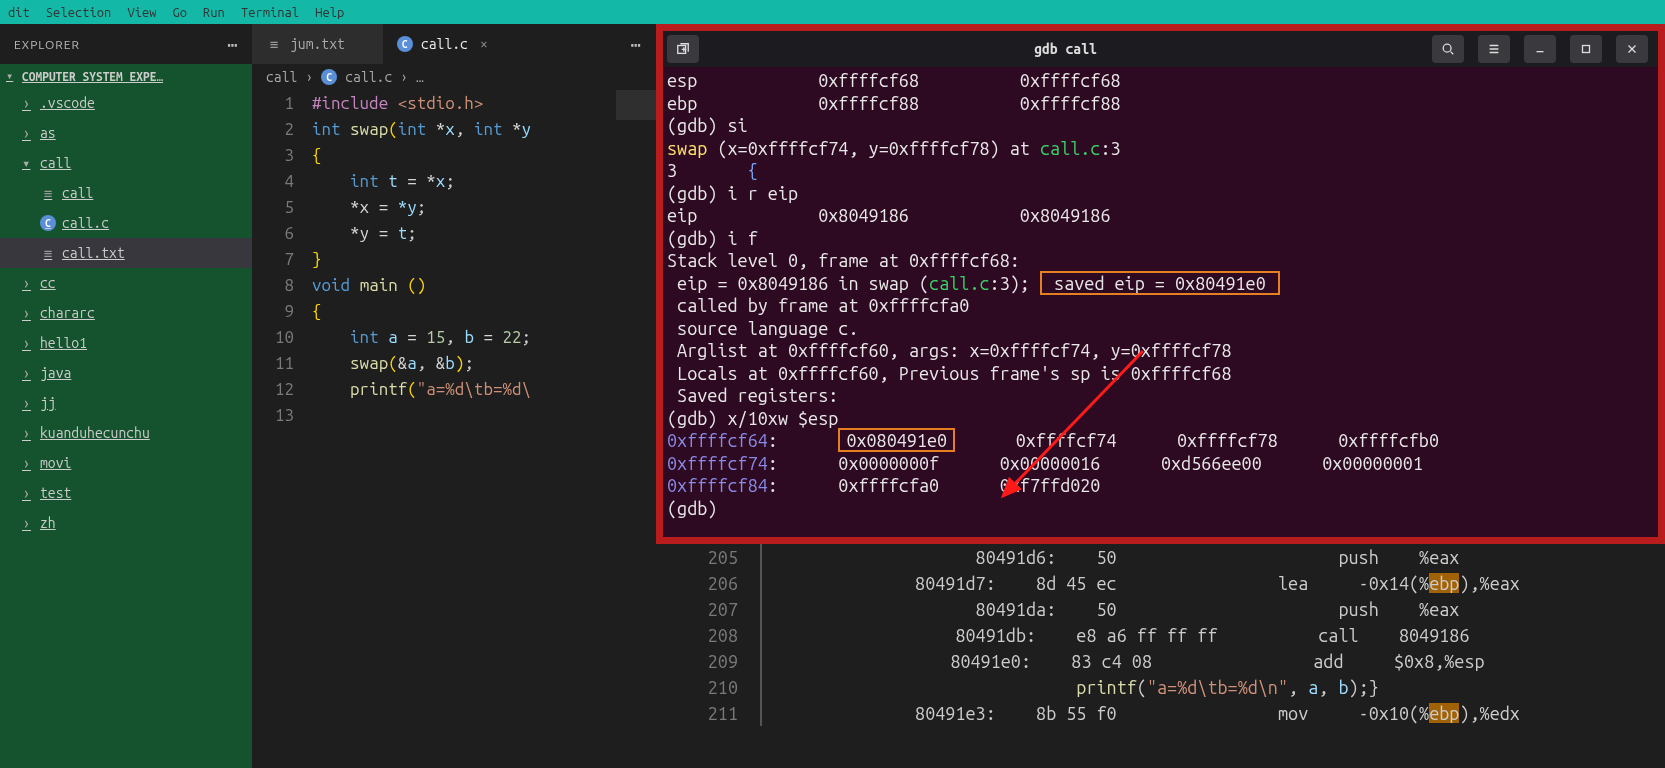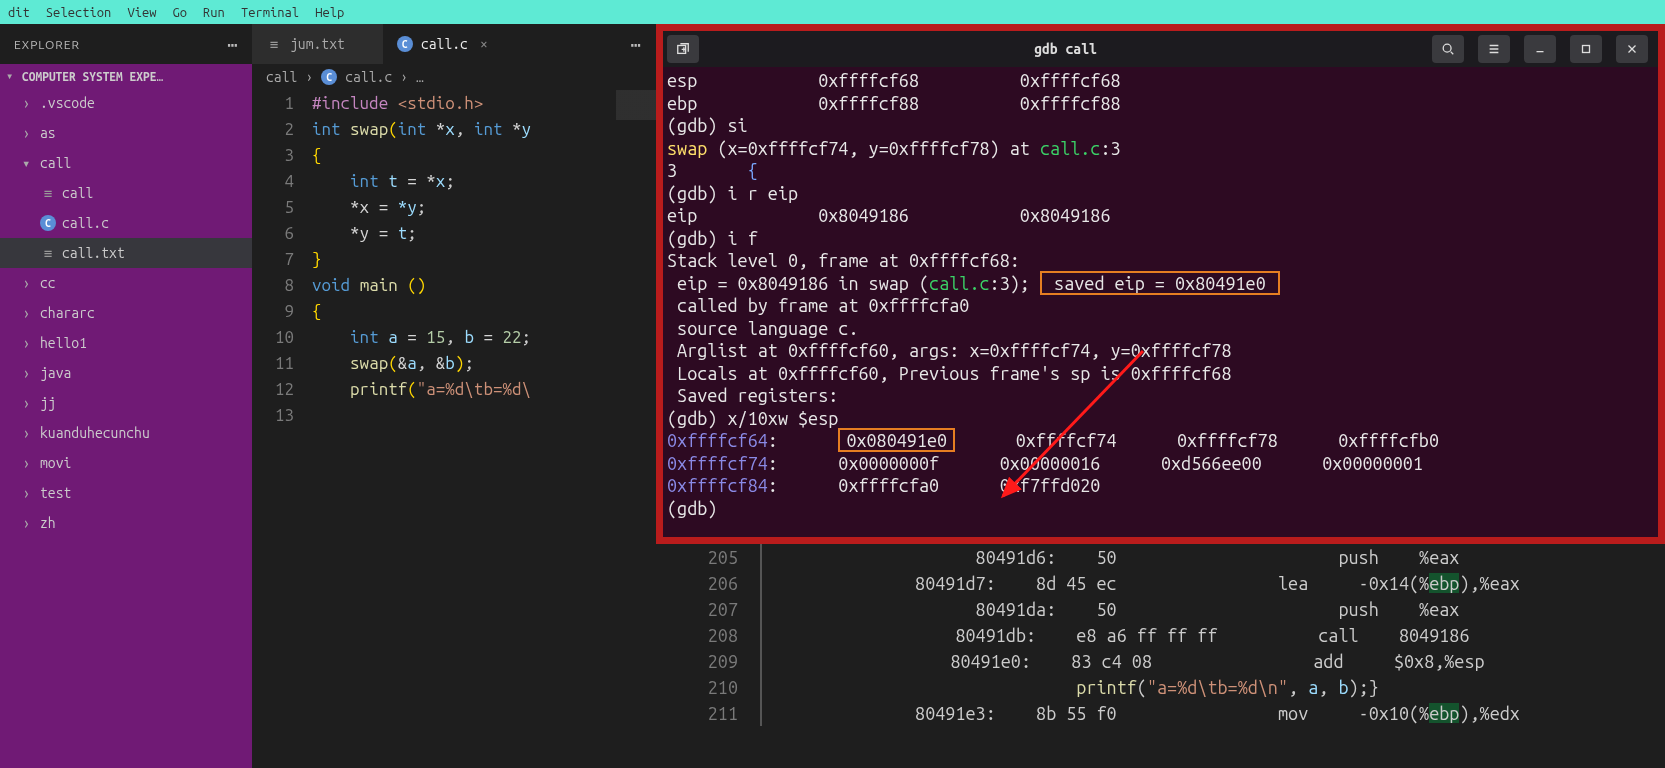--- a/index.html
+++ b/index.html
@@ -1,39 +1,39 @@
 <!DOCTYPE html>
 <html><head>
 <meta charset="utf-8">
 <style>
 * { margin:0; padding:0; box-sizing:border-box; font-family:"Ubuntu Mono","DejaVu Sans Mono",monospace; }
 html,body { width:1665px; height:768px; overflow:hidden; background:#1e1e1e; color:#ccc; }
 
 
-.osbar { height:24px; background:#5eead4; color:#333; display:flex; align-items:center; font-family:"Ubuntu",sans-serif; font-size:13px; }
+.osbar { height:24px; background:#14b8a6; color:#333; display:flex; align-items:center; font-family:"Ubuntu",sans-serif; font-size:13px; }
 .osbar span { padding:0 8px; }
 
 
 .vscode { position:absolute; top:24px; left:0; width:656px; height:744px; background:#1e1e1e; display:flex; flex-direction:column; }
 .vscode-top { height:40px; display:flex; align-items:center; }
 .explorer-hdr { width:252px; display:flex; align-items:center; justify-content:space-between; padding:0 14px; }
 .explorer-hdr .title { font-size:12px; letter-spacing:1px; color:#bbb; font-family:"Ubuntu",sans-serif; }
 .explorer-hdr .dots { font-size:18px; color:#bbb; line-height:1; }
 .tabs { display:flex; align-items:center; height:40px; }
 .tab { height:40px; display:flex; align-items:center; padding:0 14px; gap:8px; background:#2d2d2d; color:#aaa; font-size:14px; font-family:"Ubuntu",sans-serif; }
 .tab.active { background:#1e1e1e; color:#eee; }
 .tab .close { width:16px; text-align:center; color:#888; }
 .tab-spacer { flex:1; }
 .tab-overflow { width:40px; text-align:center; font-size:18px; color:#bbb; }
 .file-ico { width:16px; height:16px; display:inline-flex; align-items:center; justify-content:center; }
 .ico-lines { color:#999; font-size:14px; }
 .ico-c { width:16px;height:16px;border-radius:50%; background:#5a8ed6; color:#fff; font-size:10px; font-weight:bold; display:flex;align-items:center;justify-content:center; }
 
 .vscode-body { flex:1; display:flex; }
-.sidebar { width:252px; background:#701a75; color:#ccc; font-family:"Ubuntu",sans-serif; font-size:14px; overflow:hidden; }
+.sidebar { width:252px; background:#14532d; color:#ccc; font-family:"Ubuntu",sans-serif; font-size:14px; overflow:hidden;text-decoration:underline; }
 .sidebar .section-hdr { height:24px; display:flex; align-items:center; gap:4px; padding-left:6px; font-weight:bold; font-size:12px; color:#ccc; }
 .tree-item { height:30px; display:flex; align-items:center; gap:6px; padding-left:22px; }
 .tree-item.depth2 { padding-left:40px; }
 .tree-item.selected { background:#37373d; }
 .chev { width:12px; display:inline-block; color:#aaa; }
 .chev.down::before { content:"▾"; }
 .chev.right::before { content:"›"; font-size:16px; }
 
 .editor { flex:1; background:#1e1e1e; position:relative; }
 .breadcrumb { height:26px; display:flex; align-items:center; gap:8px; padding-left:14px; color:#aaa; font-size:14px; font-family:"Ubuntu",sans-serif; }
@@ -63,21 +63,21 @@
 .term .file { color:#3bd267; }
 .term .brace { color:#7aa8ff; }
 .term .addr { color:#8a8ae6; }
 .hl-box { border:2px solid #e67e22; }
 .arrow { position:absolute; left:320px; top:274px; pointer-events:none; }
 
 
 .disasm { position:absolute; top:544px; left:656px; width:1009px; height:200px; background:#1e1e1e; font-size:18px; line-height:26px; display:flex; }
 .disasm .lnos { width:100px; text-align:right; padding-right:18px; color:#7a7a7a; }
 .disasm .body { flex:1; white-space:pre; color:#ccc; }
-.disasm .mhl { background:#14532d; }
+.disasm .mhl { background:#a16207; }
 .disasm .src { color:#ce9178; }
 .disasm .srcid { color:#9cdcfe; }
 .bord { border-left:2px solid #555; margin-left:4px; padding-left:8px;text-align:center; }
 
 
 .accent { position:absolute; left:0; top:320px; width:6px; height:24px; background:#0a84ff; border-radius:0 4px 4px 0; }
 </style>
 </head>
 <body>
 

